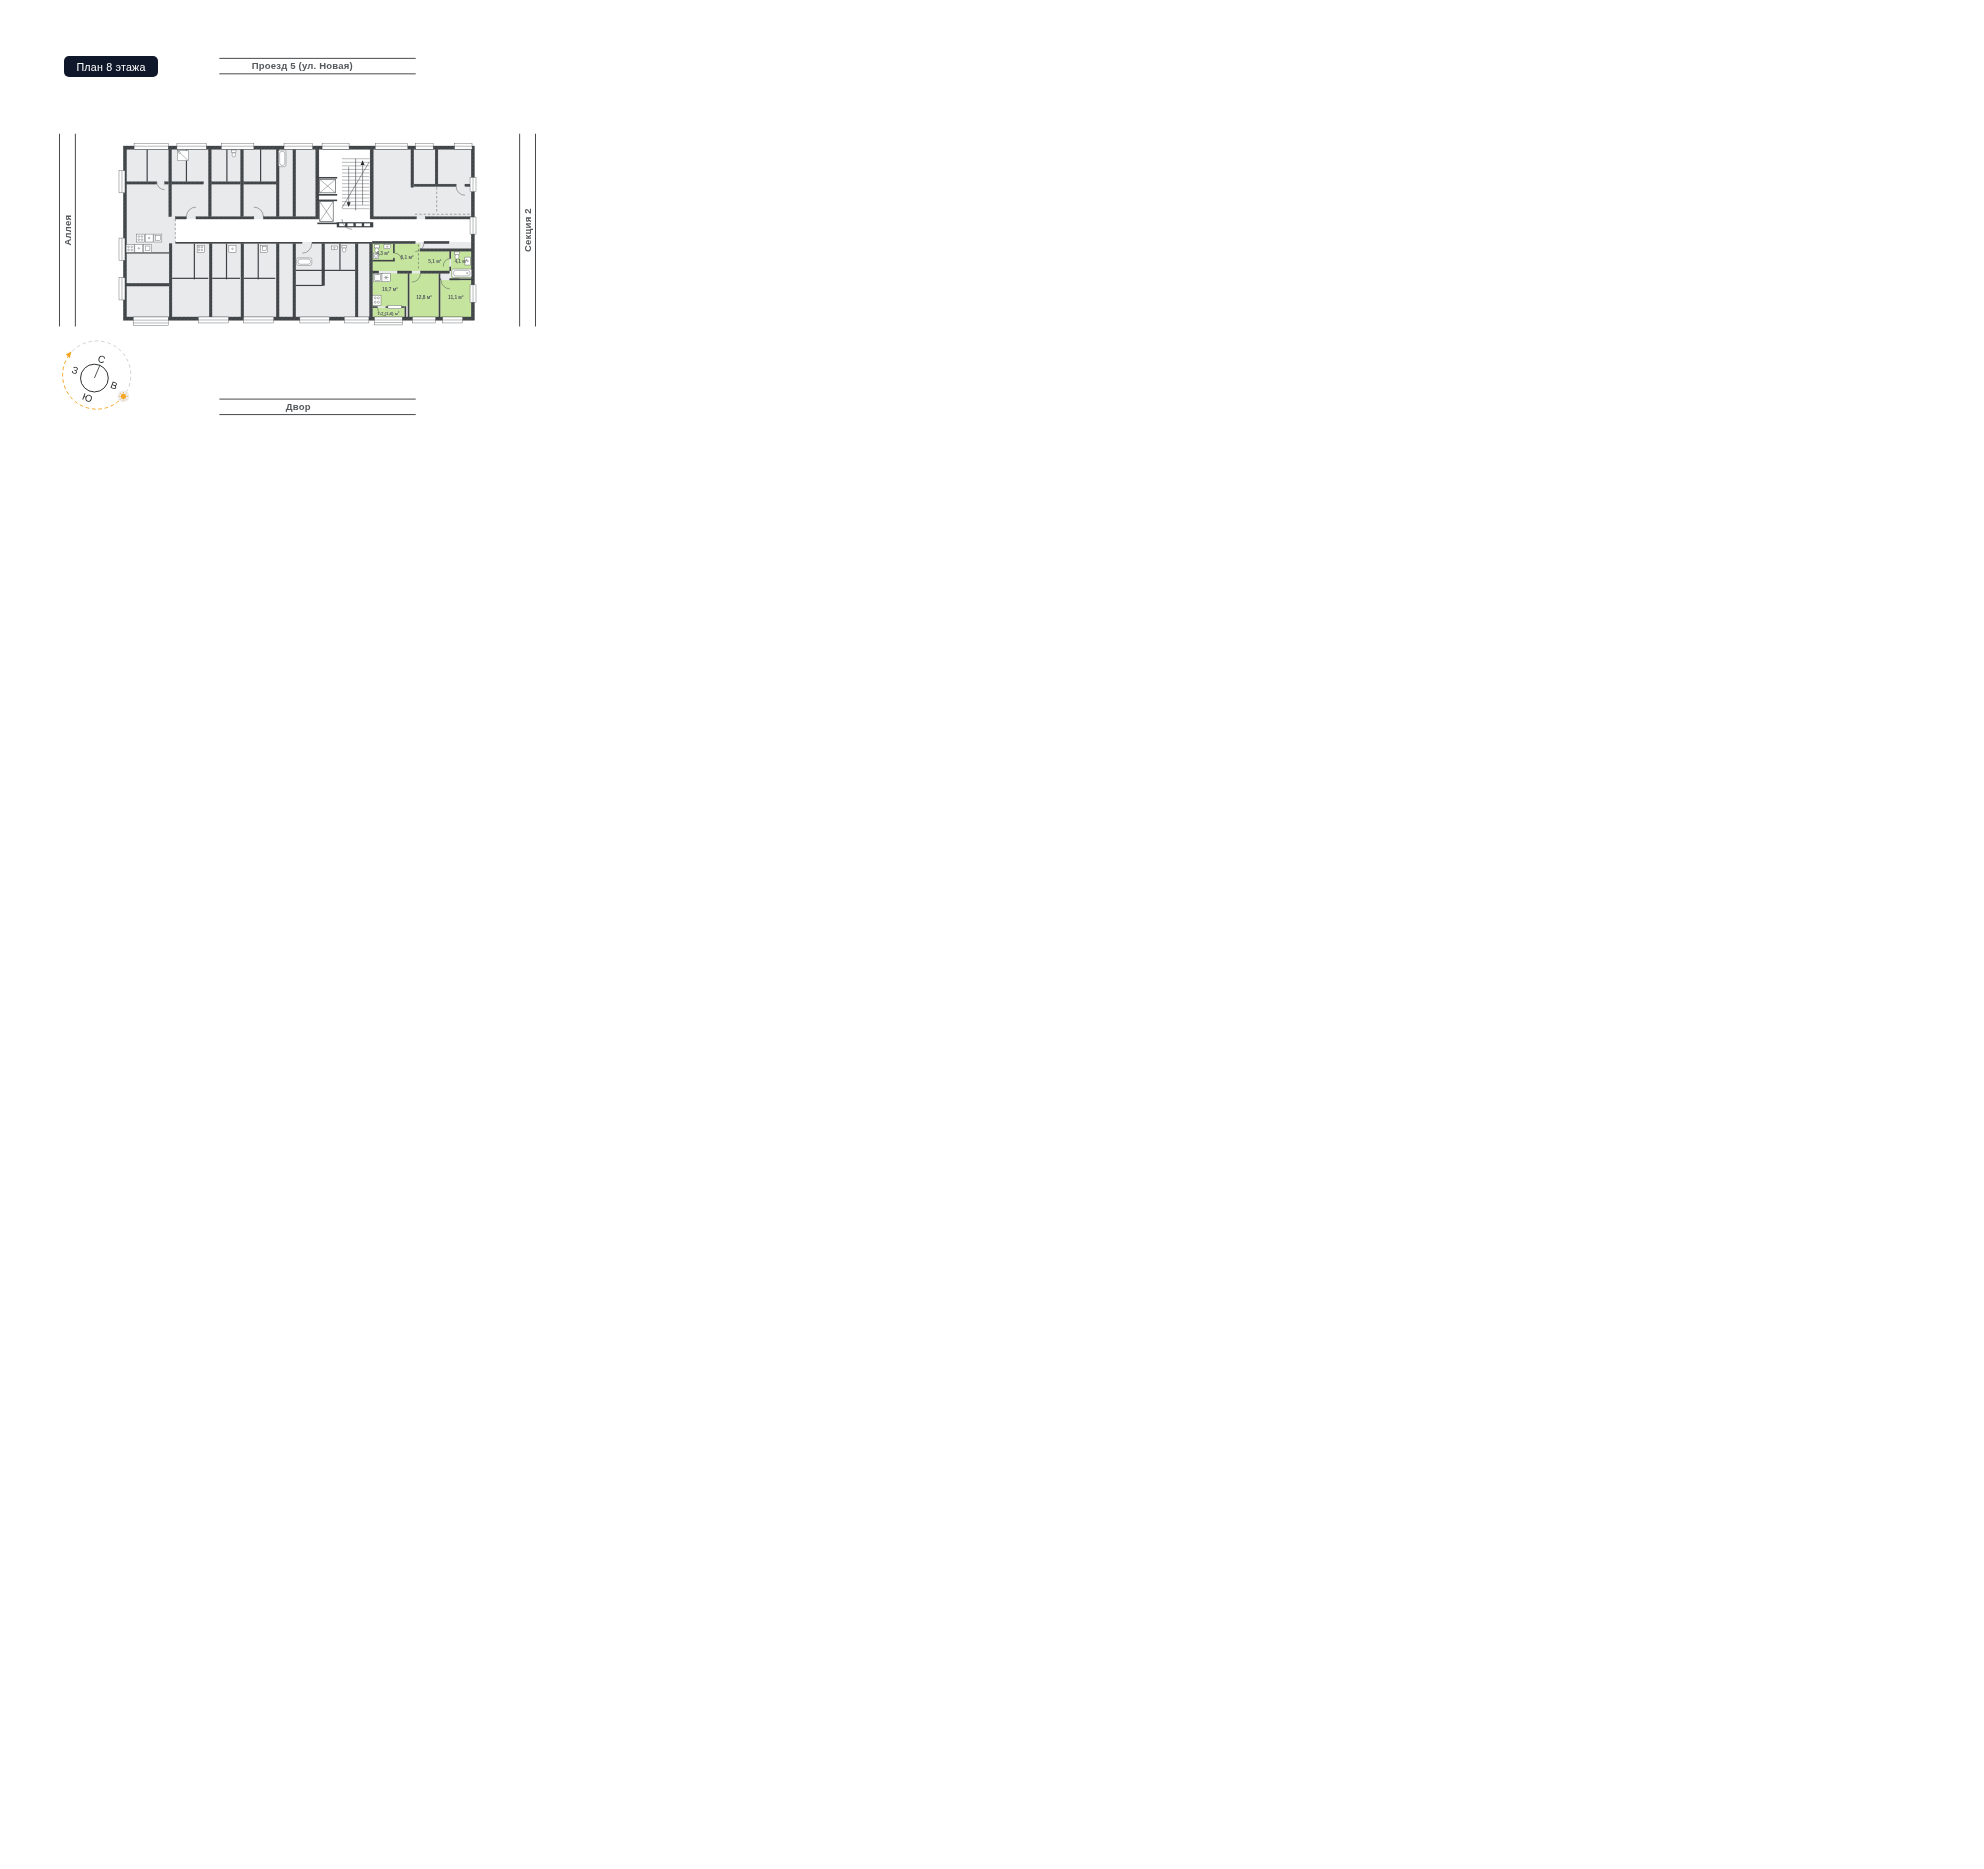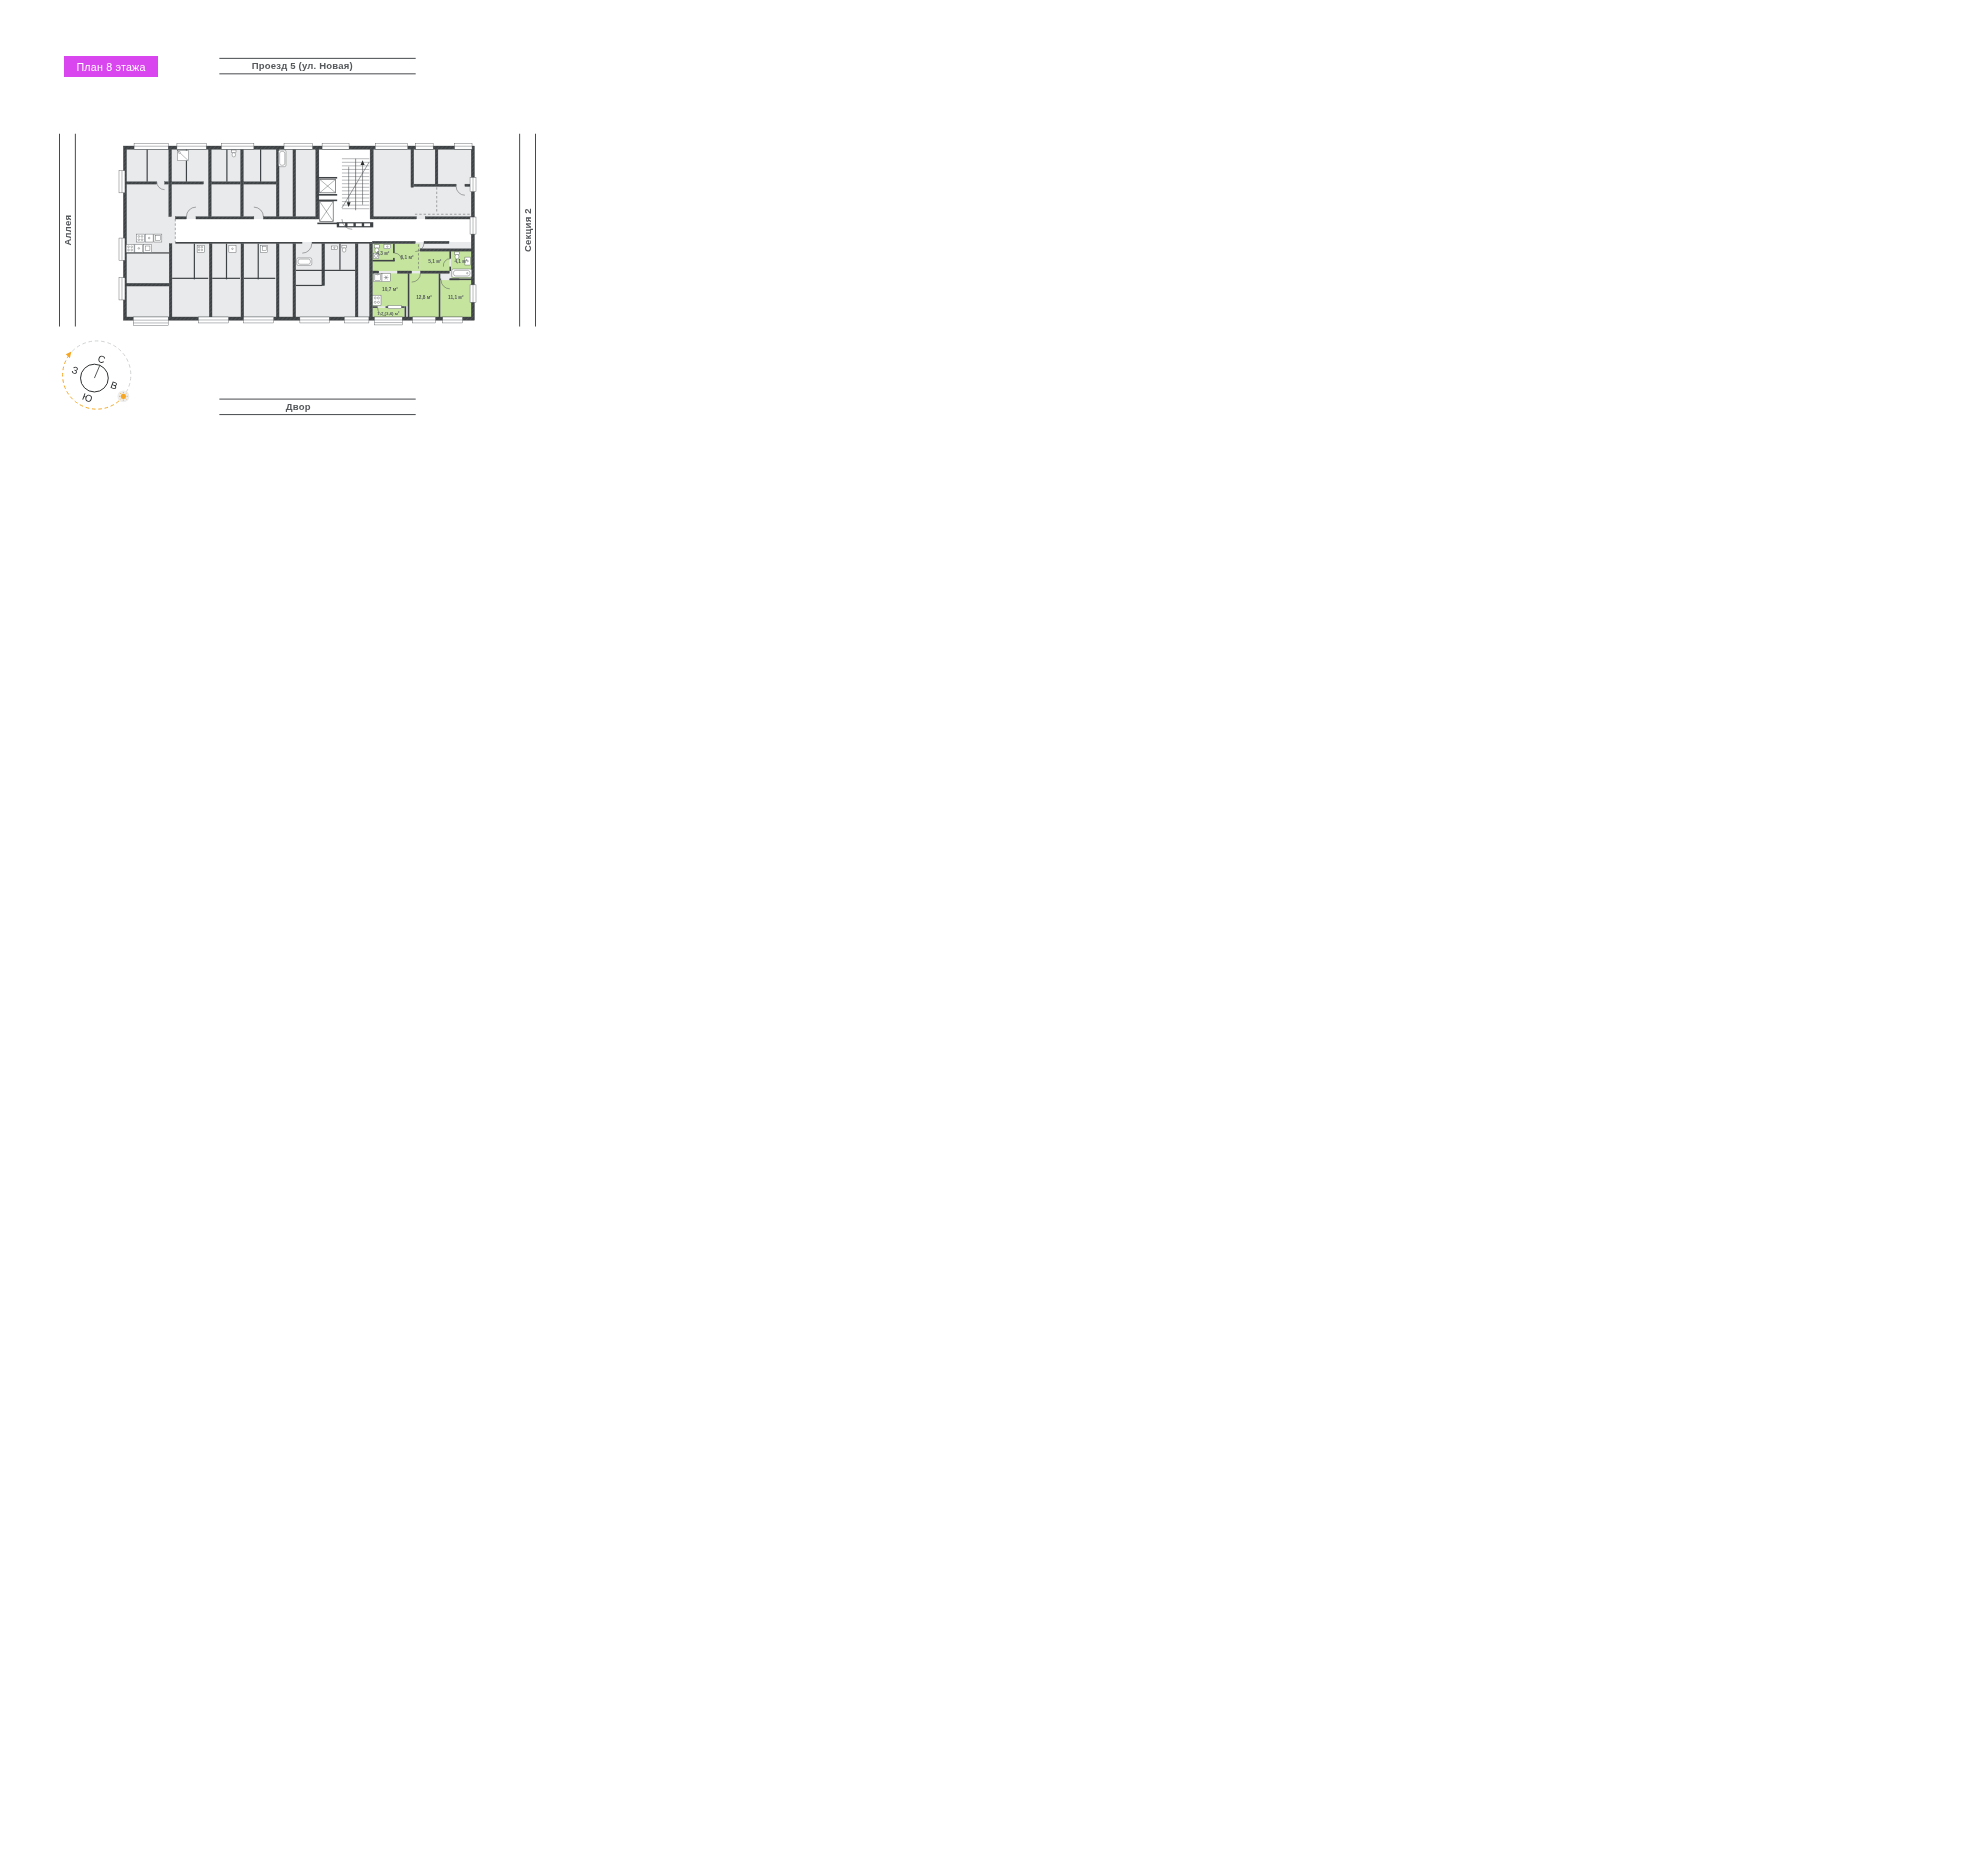--- a/index.html
+++ b/index.html
@@ -5,21 +5,21 @@
   html,body{margin:0;padding:0;background:#ffffff;}
   .page{
     position:relative;
     width:595px;height:467px;
     background:#ffffff;
     font-family:"Liberation Sans","DejaVu Sans",sans-serif;
     overflow:hidden;
   }
   .badge{
     position:absolute;left:64px;top:56px;width:94px;height:21px;
-    background:#d946ef;border-radius:0;
+    background:#0f172a;border-radius:5px;
     color:#ffffff;font-size:10.7px;font-weight:500;
     display:flex;align-items:center;justify-content:center;
     letter-spacing:0.2px;
   }
   svg{position:absolute;left:0;top:0;}
   svg text{font-family:"Liberation Sans","DejaVu Sans",sans-serif;}
   .street-label{font-size:24px;font-weight:600;fill:#55585b;letter-spacing:0.5px;}
   .area-label{font-size:12px;font-weight:700;fill:#565b60;}
   .area-label-small{font-size:11px;font-weight:700;fill:#565b60;}
   .compass-letter{font-size:25px;font-weight:500;fill:#2b2d2f;}

